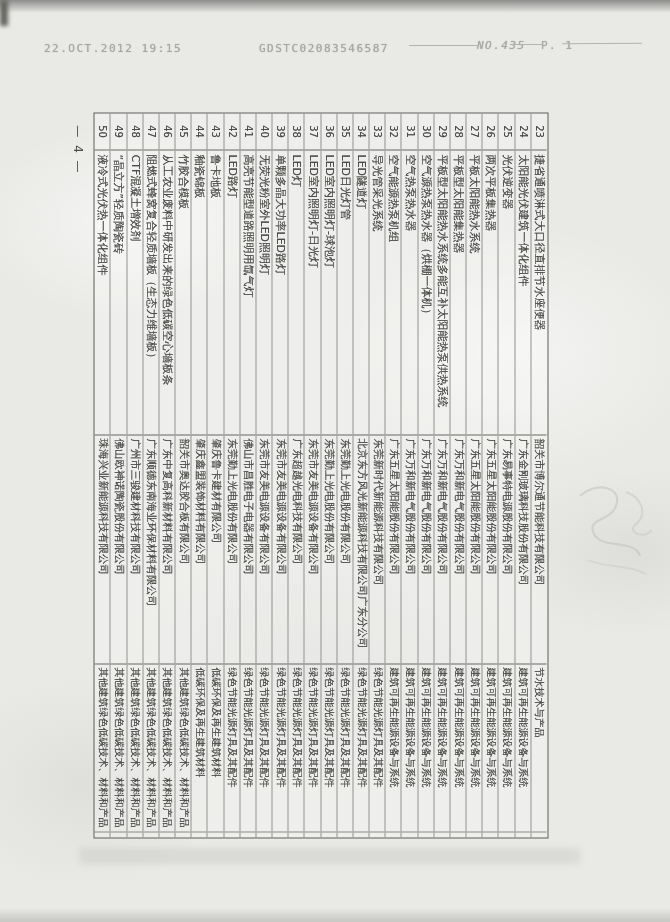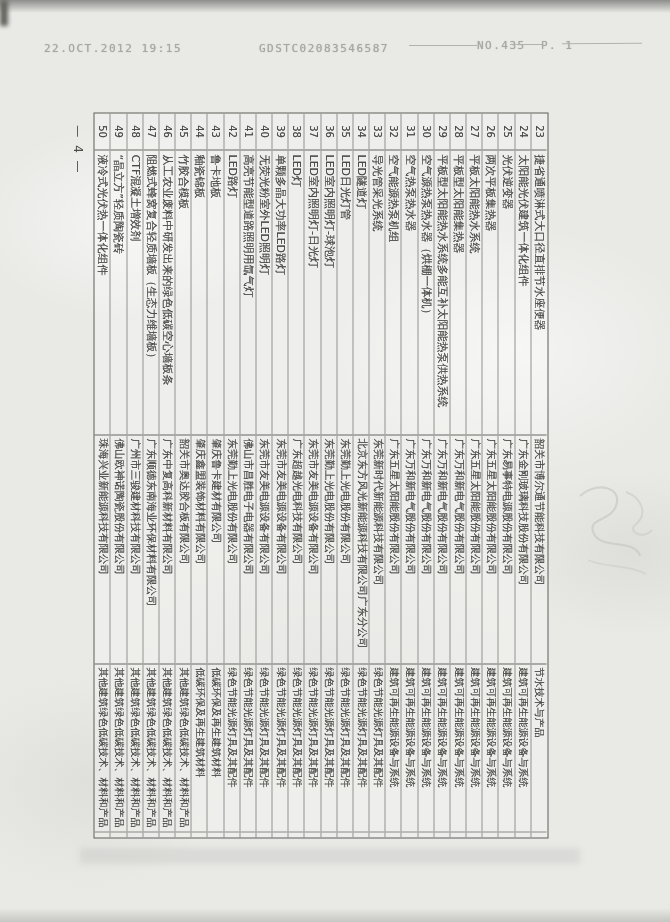--- a/index.html
+++ b/index.html
@@ -19,21 +19,21 @@
   }
   .corner-blob{position:absolute;left:0;top:0;width:8px;height:26px;background:#64645f;filter:blur(2px);}
   .edge-right{position:absolute;right:0;top:0;width:6px;height:100%;background:linear-gradient(270deg,rgba(150,150,147,.35),rgba(150,150,147,0));}
 
   
   .fax{position:absolute;color:#a7a7a3;font-family:"DejaVu Sans Mono",monospace;
        font-size:11px;letter-spacing:1.5px;white-space:nowrap;
        text-shadow:0 0 1px rgba(167,167,163,.9);}
   #fx-date{left:44px;top:42px;}
   #fx-id{left:224px;top:42px;margin-left:35px;}
-  #fx-no{left:477px;top:39px;}
+  #fx-no{left:477px;top:39px;font-style:italic;}
   #fx-page{left:541px;top:39px;}
   .fx-line{position:absolute;height:0;border-top:1.5px solid #b2b2ae;}
   #fxl1{left:409px;top:45px;width:68px;}
   #fxl2{left:510px;top:44px;width:32px;}
   #fxl3{left:562px;top:43px;width:80px;transform:rotate(-.4deg);}
 
   
   #pagenum{position:absolute;left:47px;top:143px;width:62px;text-align:center;
     transform:rotate(90deg);color:#4c4c49;font-size:12px;letter-spacing:2px;white-space:nowrap;}
 

